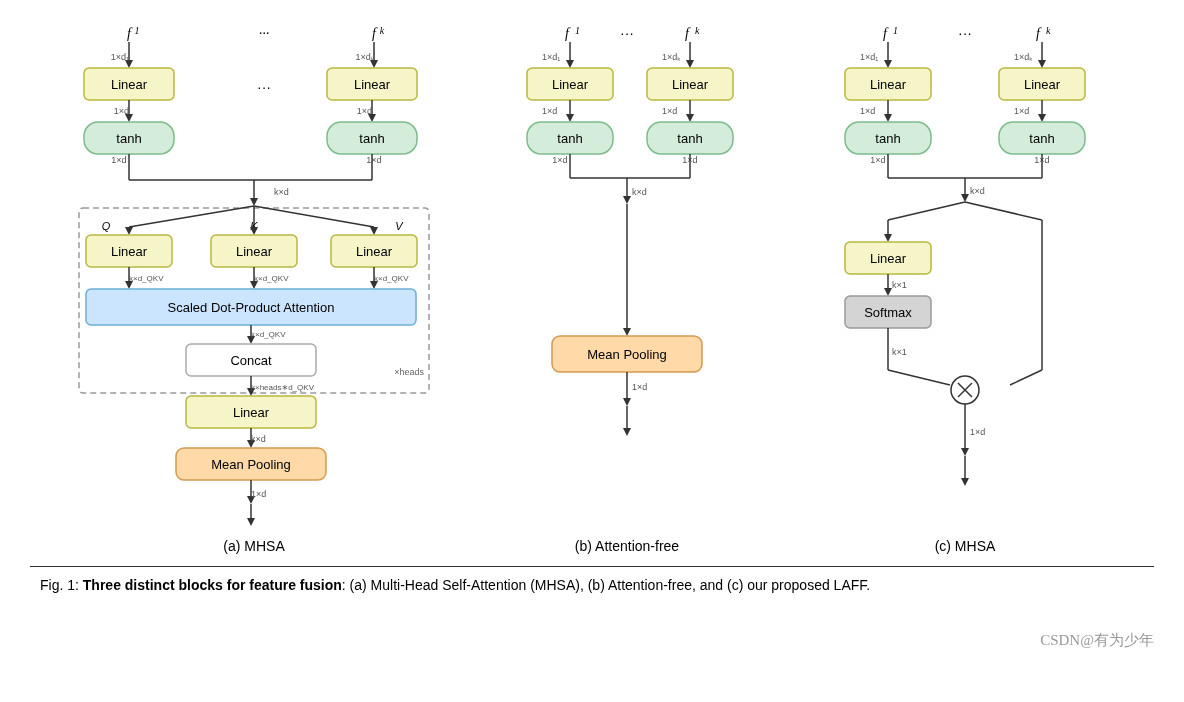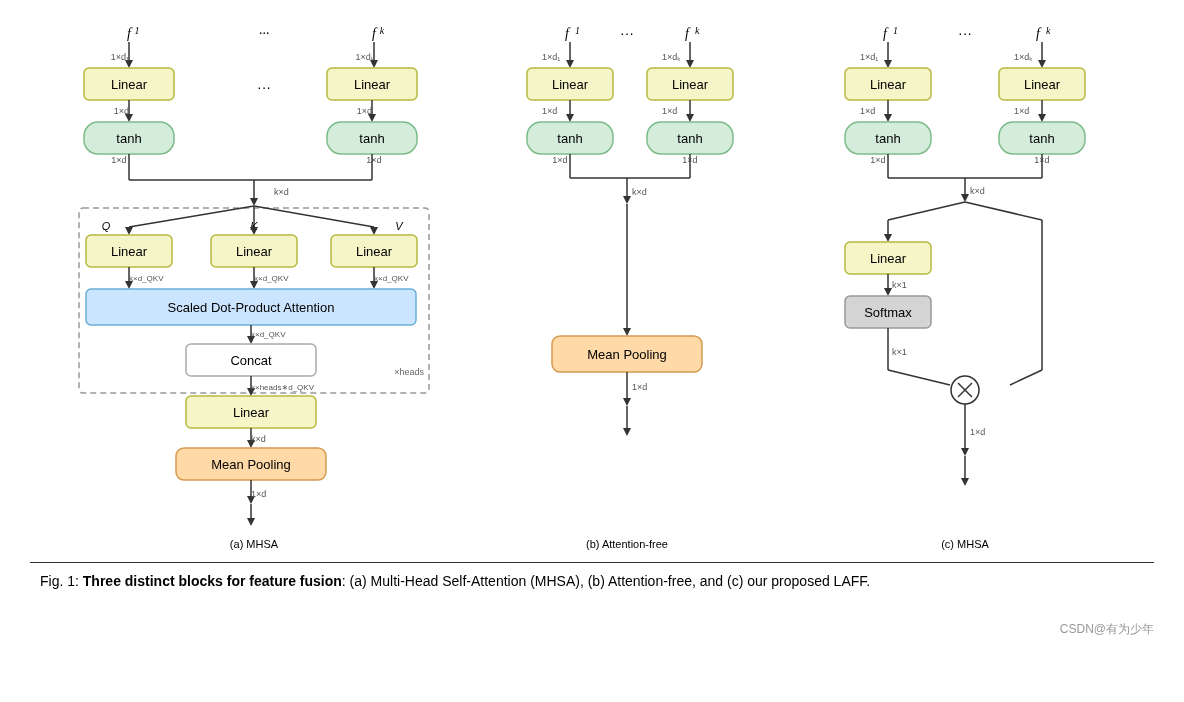--- a/index.html
+++ b/index.html
@@ -27,21 +27,21 @@
     }
 
     .diagram {
       display: flex;
       flex-direction: column;
       align-items: center;
       position: relative;
     }
 
     .caption {
-      font-size: 11px;
+      font-size: 14px;
       font-family: Arial, sans-serif;
       margin-top: 8px;
       text-align: right;
     }
 
     .fig-caption {
       font-size: 14px;
       font-family: Arial, sans-serif;
       margin-top: 12px;
       padding: 0 10px;
@@ -53,25 +53,25 @@
     .fig-caption b {
       font-weight: bold;
     }
 
     
     .diagram-svg {
       overflow: visible;
     }
 
     .watermark {
-      font-size: 12px;
+      font-size: 15px;
       color: #999;
-      font-family: Liberation Sans, sans-serif;
+      font-family: Liberation Serif, serif;
       position: absolute;
-      bottom: 64px;
+      bottom: 52px;
       right: 30px;
     }
   </style>
 </head>
 <body>
 
 <div class="main-container">
   <div class="diagrams-row">
 
     <div class="diagram">

